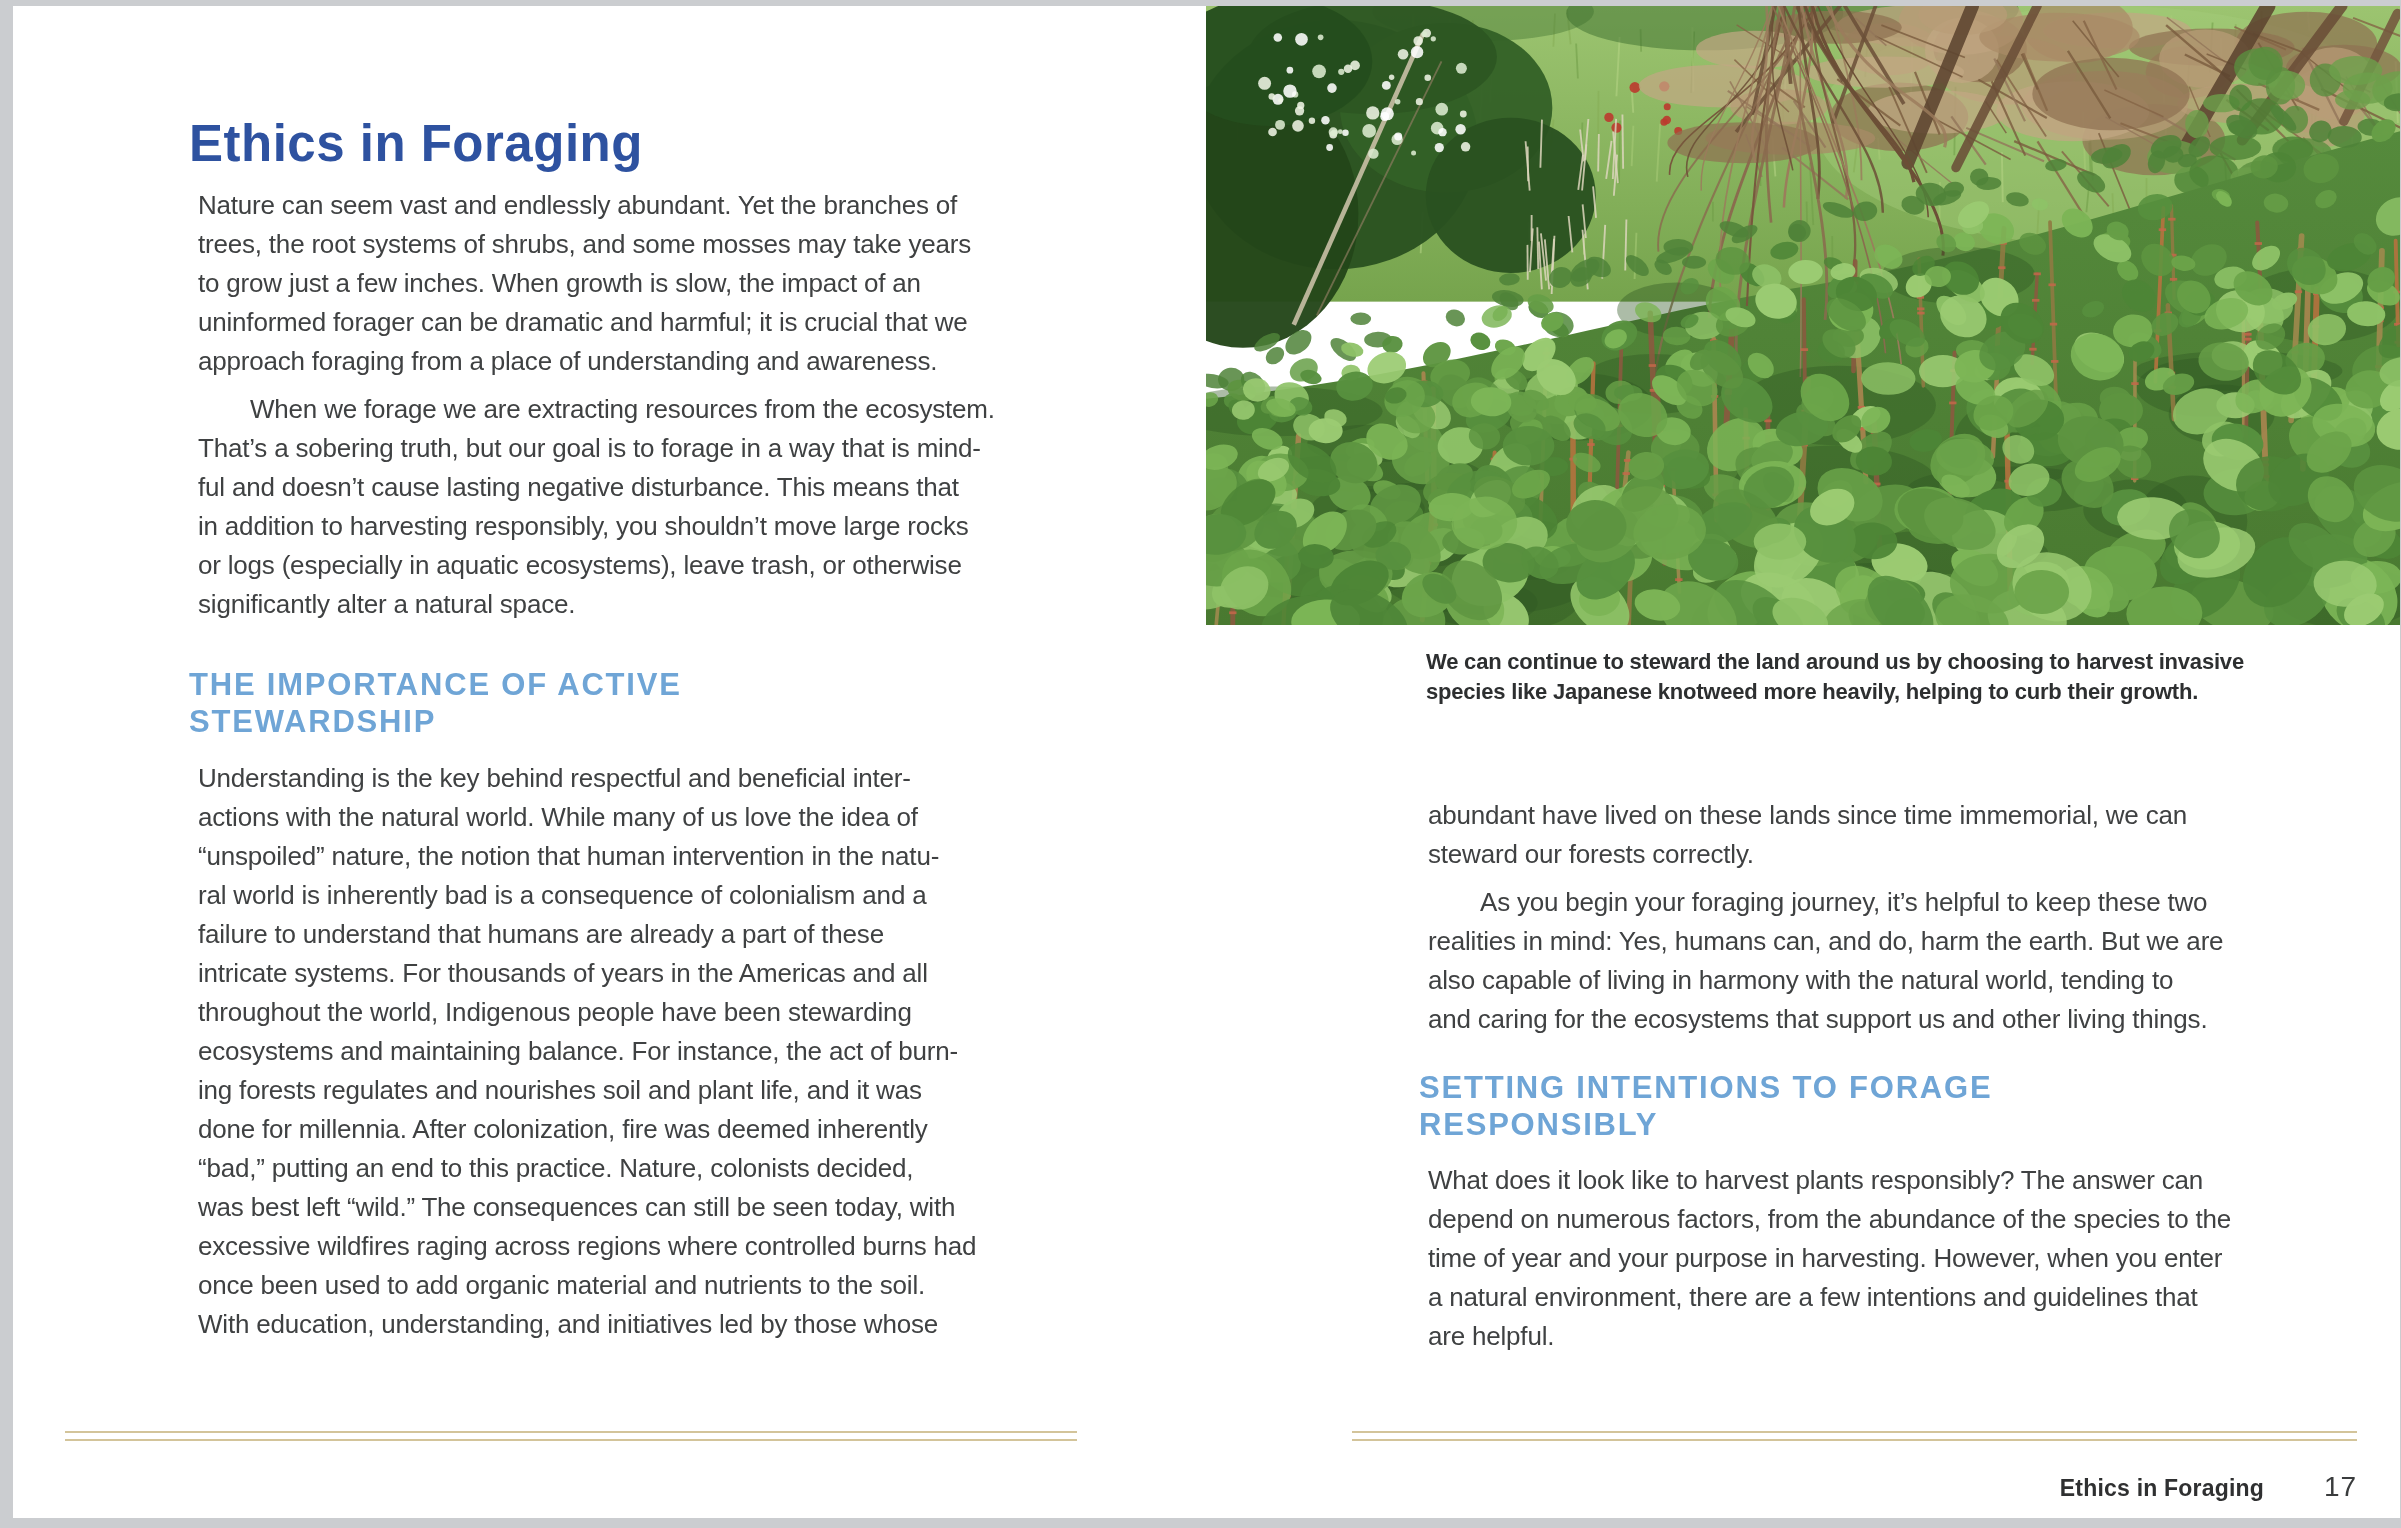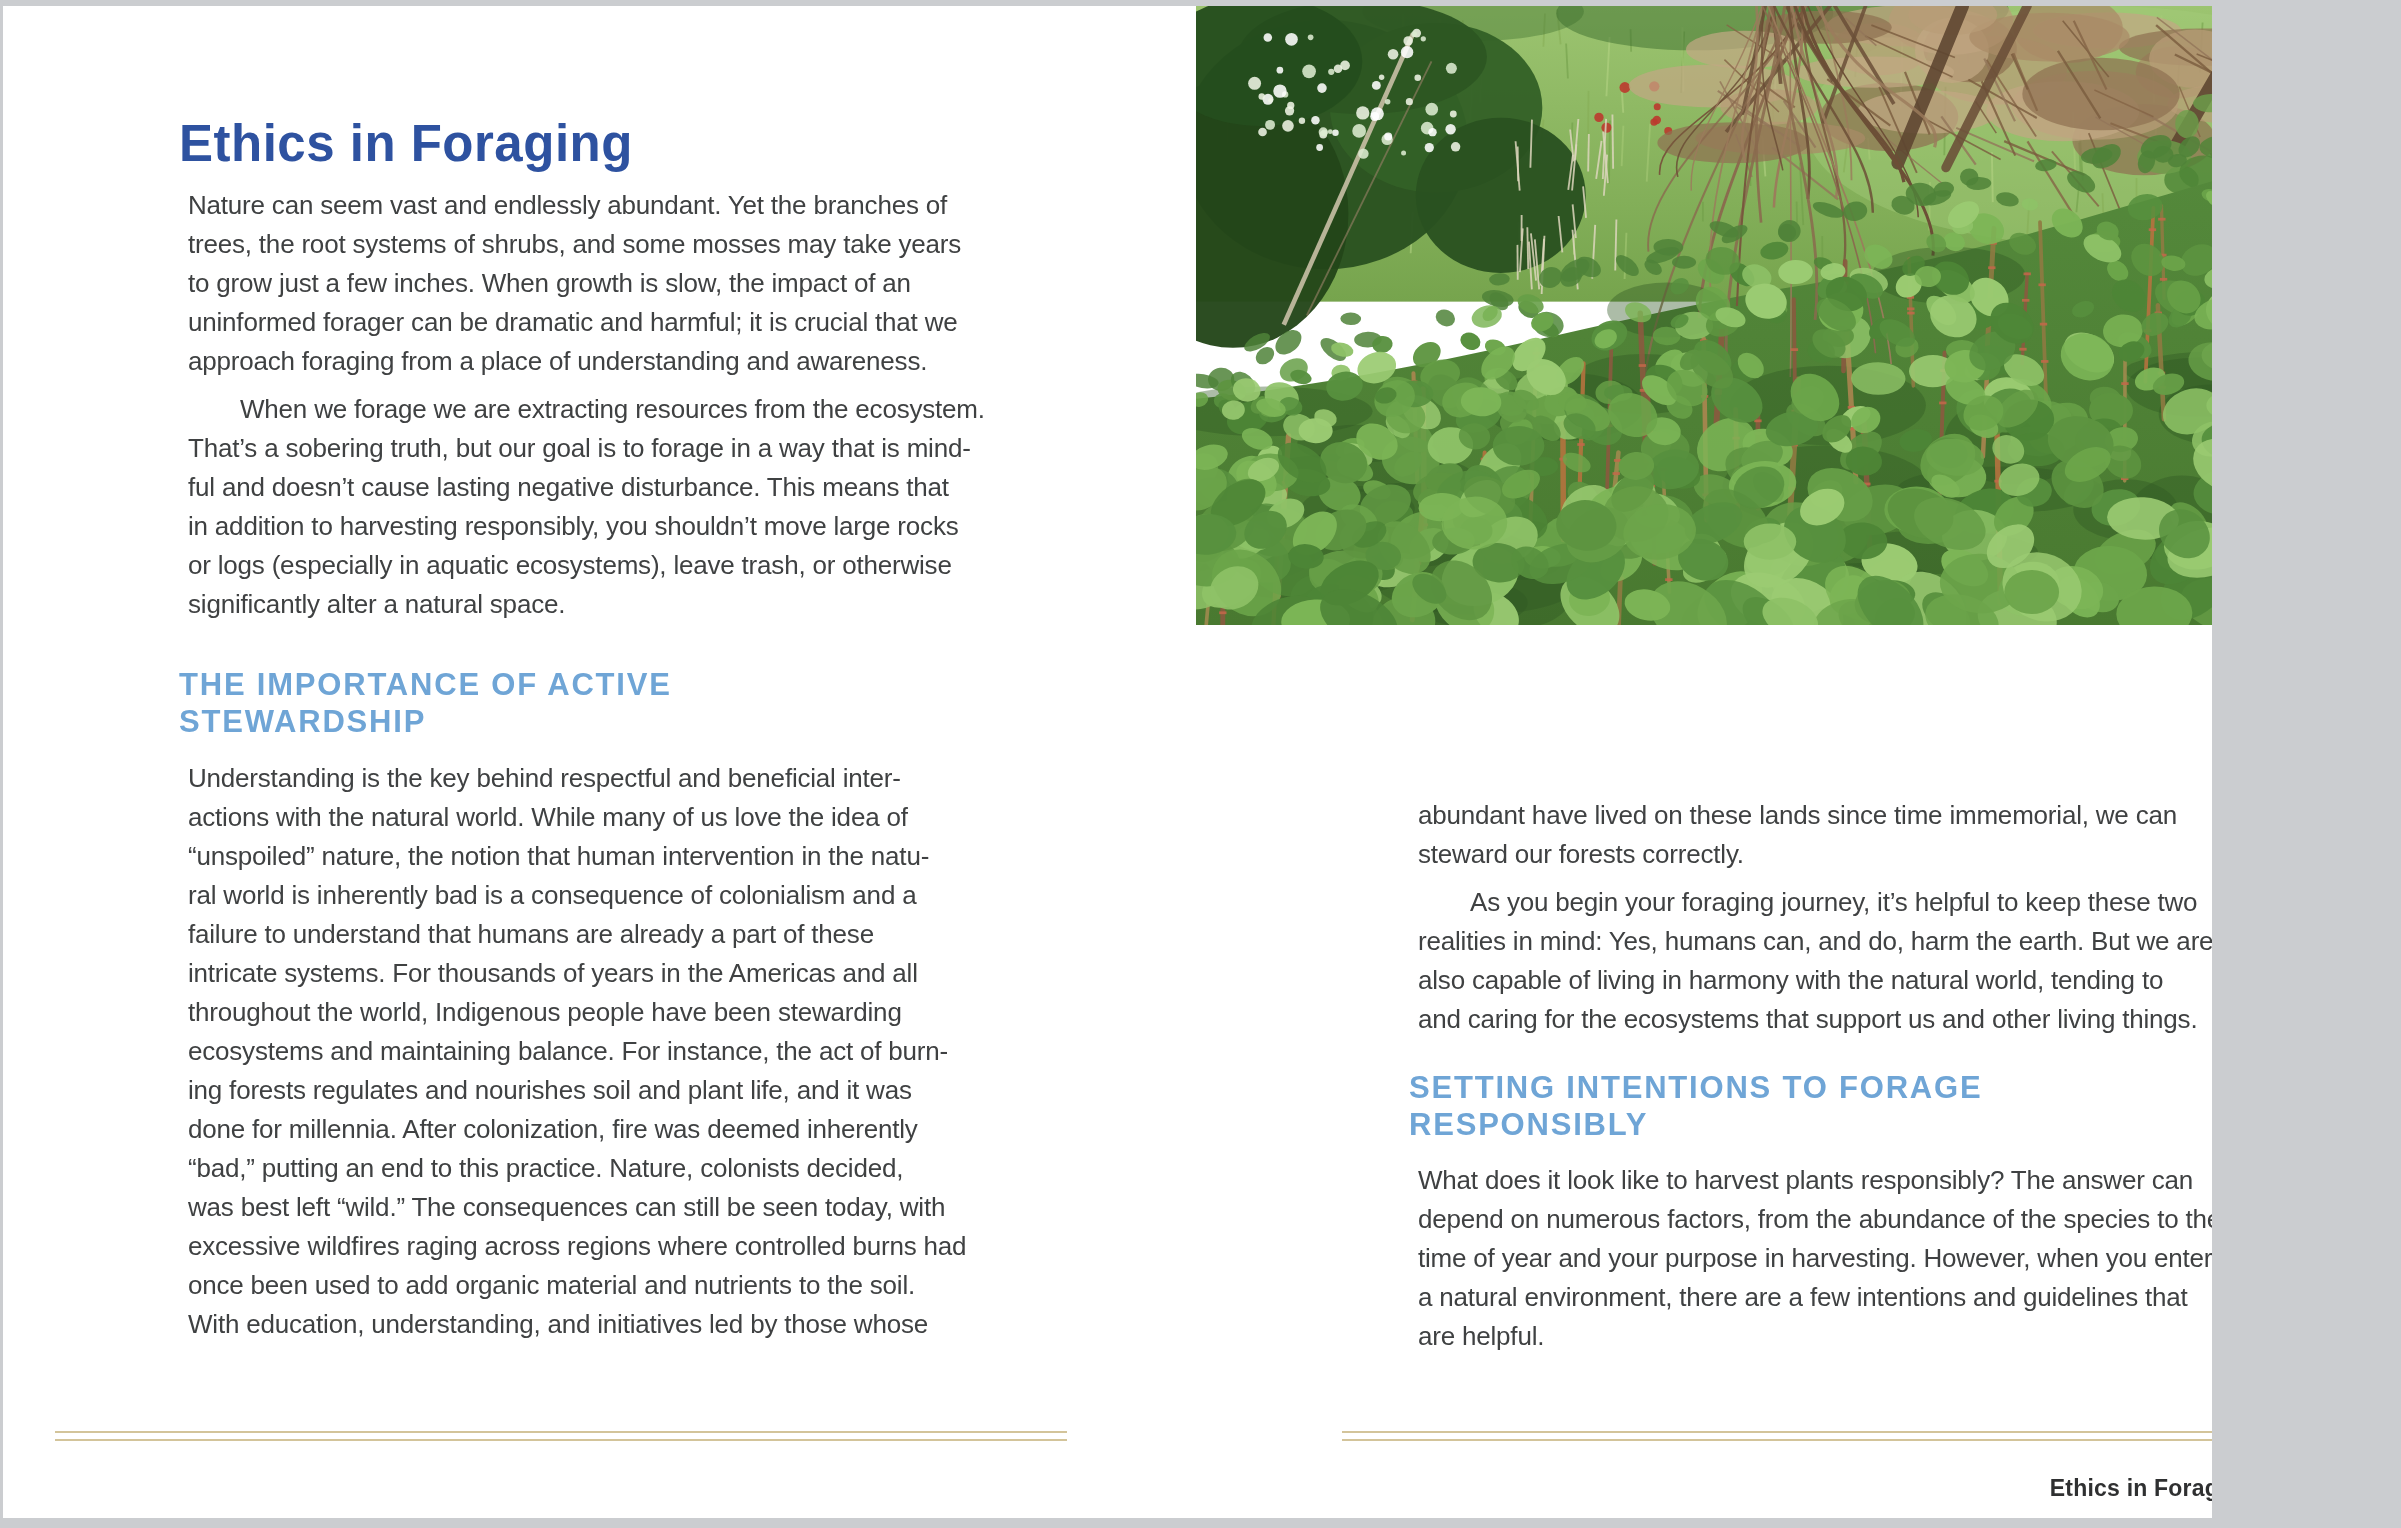--- a/index.html
+++ b/index.html
@@ -1,18 +1,18 @@
 <!DOCTYPE html>
 <html style="font-size:14.8px"><head>
 <meta charset="utf-8">
 <style>
   html,body{margin:0;padding:0;}
   body{background:#9fa3a7;font-family:"Liberation Sans",sans-serif;}
   .frame{position:relative;width:2401px;height:1529px;background:#cbcdd0;}
-  .spread{position:absolute;left:3px;top:5.5px;width:2209px;height:1512px;background:#ffffff;overflow:hidden;}
+  .spread{position:absolute;left:13px;top:5.5px;width:2387px;height:1512px;background:#ffffff;overflow:hidden;}
 
   .page-title{font-size:51px;line-height:57px;font-weight:bold;color:#2e52a0;margin:0 0 14.8px 0;letter-spacing:0.5px;}
   .para{white-space:pre-line;font-size:26px;line-height:39px;color:#3f4142;margin:9px;letter-spacing:-0.2px;}
   .para.indent{text-indent:52px;}
   .section-heading{white-space:pre-line;font-size:31px;line-height:37px;font-weight:bold;color:#6fa5d6;letter-spacing:1.8px;margin:42px 0 18.5px 0;}
 
   .left-col{position:absolute;left:176px;top:109px;width:905px;}
   .right-col{position:absolute;left:1406px;top:781px;width:905px;}
   .right-col .section-heading{margin-top:30px;}
 
@@ -1196,20 +1196,22 @@
           <ellipse cx="570.3963982511777" cy="275.91585745509514" rx="18.805133690759895" ry="14.80743008212884" fill="#5d9440" opacity="0.8298477267520502" transform="rotate(13.731102221645415 570.3963982511777 275.91585745509514)"></ellipse>
           <ellipse cx="1058.2562744081952" cy="278.39232040479556" rx="13.131549691227018" ry="8.167664166203592" fill="#6ca54a" opacity="0.9204076159652322" transform="rotate(8.891321572009474 1058.2562744081952 278.39232040479556)"></ellipse>
           <ellipse cx="965.0594391860068" cy="379.8475869432384" rx="29.287891508855996" ry="24.860316422375018" fill="#7cb556" opacity="0.9050059987232089" transform="rotate(21.51743305614218 965.0594391860068 379.8475869432384)"></ellipse>
           <ellipse cx="960.5051234818529" cy="328.15279875244045" rx="12.375504475239389" ry="8.398554197614404" fill="#57903e" opacity="0.8249561948282643" transform="rotate(-19.867546737659723 960.5051234818529 328.15279875244045)"></ellipse>
           <ellipse cx="1104.7726315108594" cy="333.1251099916169" rx="24.264605347361215" ry="16.095123296945143" fill="#7cb556" opacity="0.8437453347258269" transform="rotate(-17.19925115816295 1104.7726315108594 333.1251099916169)"></ellipse>
           <ellipse cx="12.085843700915575" cy="571.9954855501011" rx="31.520067648519806" ry="21.949897850021944" fill="#57903e" opacity="0.9206663527432829" transform="rotate(-4.721158384345472 12.085843700915575 571.9954855501011)"></ellipse>
           <ellipse cx="1213.636823776178" cy="350.26430183269343" rx="20.889183485767212" ry="16.787115470644164" fill="#8ec267" opacity="0.8782316185766831" transform="rotate(-10.602647932246327 1213.636823776178 350.26430183269343)"></ellipse>
         </svg>
     </figure>
 
+    <div class="photo-caption">We can continue to steward the land around us by choosing to harvest invasive
+species like Japanese knotweed more heavily, helping to curb their growth.</div>
 
     <div class="right-col">
       <p class="para">abundant have lived on these lands since time immemorial, we can
 steward our forests correctly.</p>
       <p class="para indent">As you begin your foraging journey, it’s helpful to keep these two
 realities in mind: Yes, humans can, and do, harm the earth. But we are
 also capable of living in harmony with the natural world, tending to
 and caring for the ecosystems that support us and other living things.</p>
       <h2 class="section-heading">SETTING INTENTIONS TO FORAGE
 RESPONSIBLY</h2>

